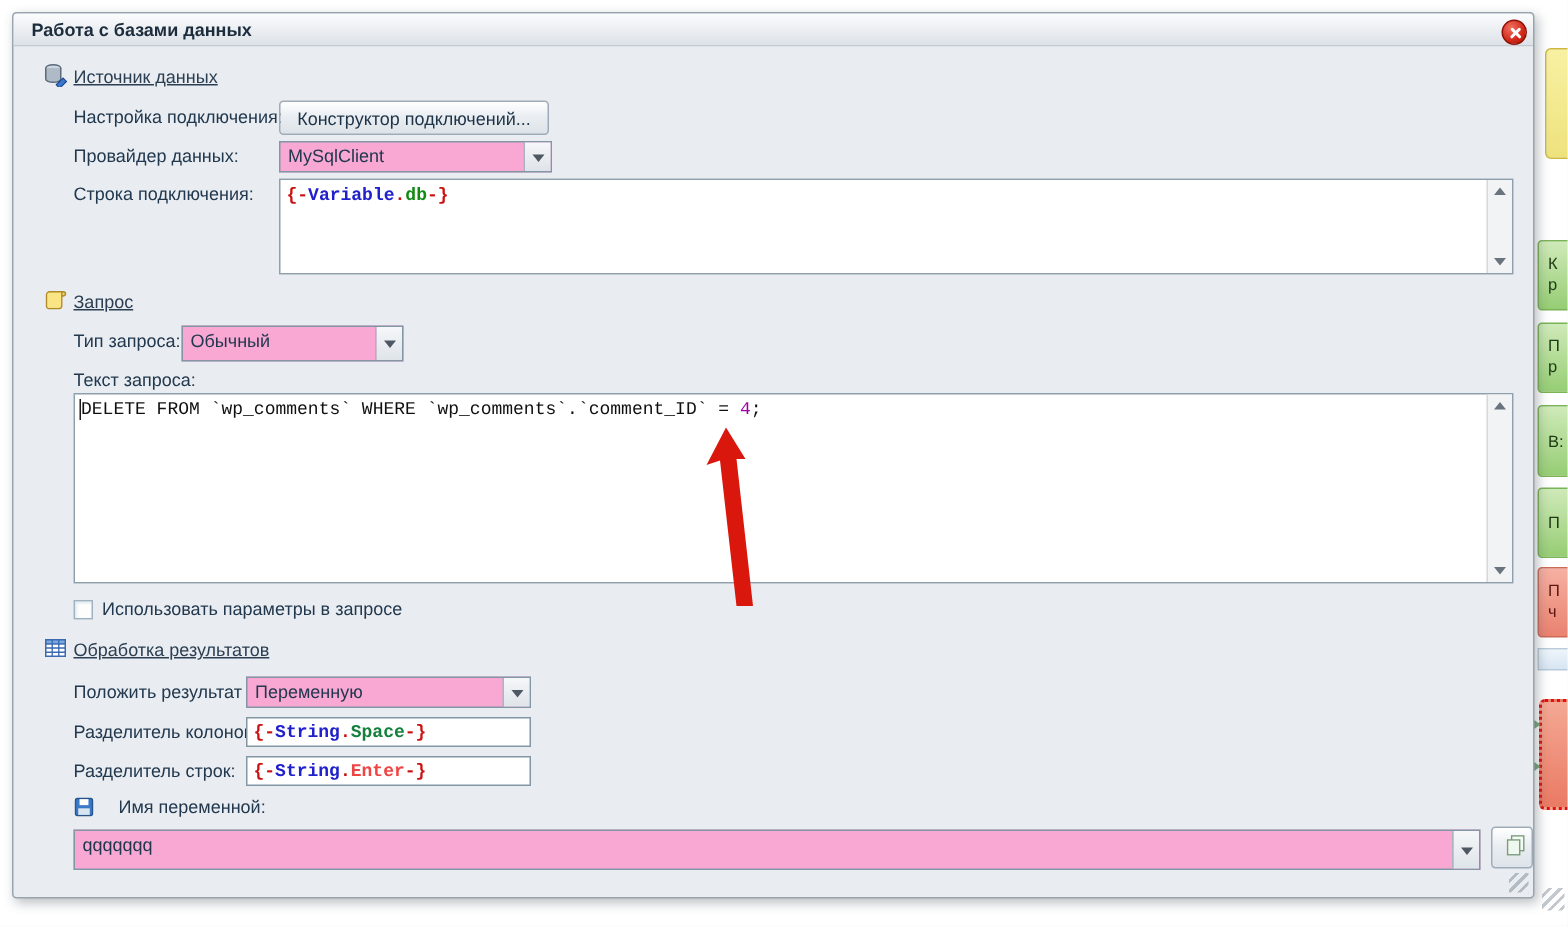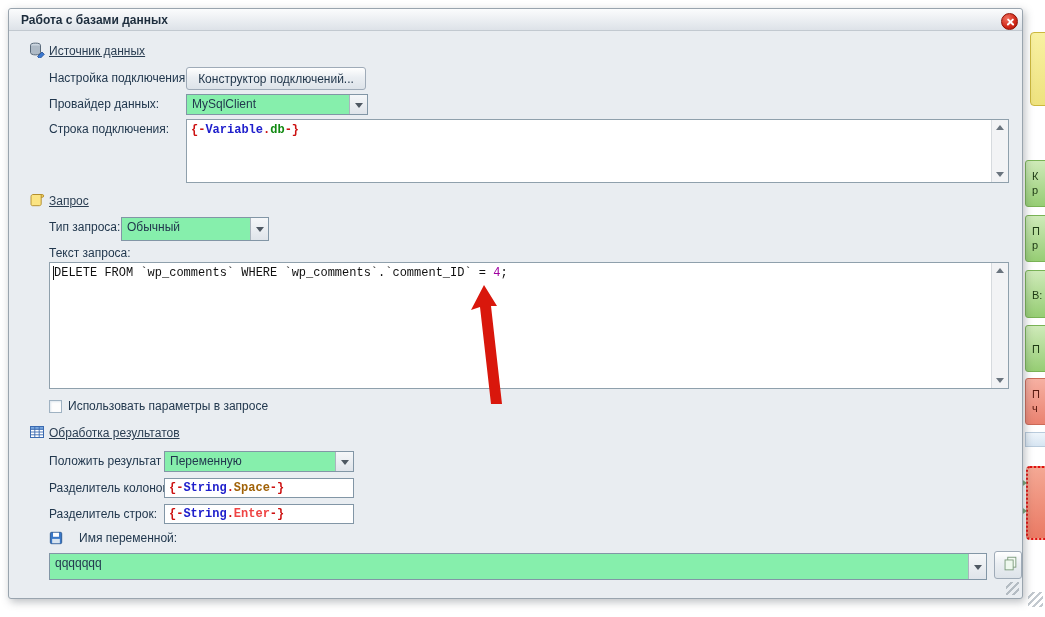--- a/index.html
+++ b/index.html
@@ -21,21 +21,21 @@
   .close-btn .bar.b1{transform:rotate(45deg);}
   .close-btn .bar.b2{transform:rotate(-45deg);}
 
   
   .lbl{position:absolute;white-space:nowrap;color:#22384e;}
   .section-link{position:absolute;text-decoration:underline;color:#2b3e52;white-space:nowrap;cursor:pointer;}
   .icon16{position:absolute;width:16px;height:16px;}
   .btn{position:absolute;background:linear-gradient(#ffffff,#eaeef2 45%,#dde3e9);
        border:1px solid #9fabb8;border-radius:3px;color:#1e3348;text-align:center;
        font-size:12px;box-sizing:border-box;cursor:pointer;}
-  .combo{position:absolute;background:#86efac;border:1px solid #8296a6;box-sizing:border-box;}
+  .combo{position:absolute;background:#f9a8d4;border:1px solid #8296a6;box-sizing:border-box;}
   .combo .val{position:absolute;left:5px;top:0;right:20px;line-height:19px;white-space:nowrap;overflow:hidden;}
   .dd-btn{position:absolute;top:0;right:0;width:18px;height:100%;
           background:linear-gradient(#f5f7f9,#dfe4ea);border-left:1px solid #aab4be;box-sizing:border-box;cursor:pointer;}
   .tri-dn{position:absolute;left:50%;top:50%;margin:-2px 0 0 -4px;width:0;height:0;
           border-left:4px solid transparent;border-right:4px solid transparent;border-top:5px solid #4e5862;}
   .textbox{position:absolute;background:#fff;border:1px solid #8fa0ac;box-sizing:border-box;overflow:hidden;}
   .mono{font-family:"Liberation Mono","DejaVu Sans Mono",monospace;}
   .code-line{position:absolute;left:4px;top:3px;white-space:pre;font-weight:bold;font-size:12px;}
   .code-line.sql{font-weight:normal;}
   .sepfield{position:absolute;background:#fff;border:1px solid #8296a6;box-sizing:border-box;}
@@ -191,21 +191,21 @@
     <span class="lbl" style="left:40px;top:442px;line-height:21px;">Положить результат в:</span>
     <div class="combo" style="left:155px;top:442px;width:190px;height:21px;">
       <span class="val">Переменную</span>
       <span class="dd-btn">
           <span class="tri-dn"></span>
         </span>
     </div>
 
     <span class="lbl" style="left:40px;top:469px;line-height:20px;">Разделитель колонок:</span>
     <div class="sepfield" style="left:155px;top:469px;width:190px;height:20px;">
-      <span class="code-line mono"><span style="color: rgb(204, 17, 17);">{-</span><span style="color: rgb(32, 32, 204);">String</span><span style="color: rgb(204, 17, 17);">.</span><span style="color: #a16207;">Space</span><span style="color: rgb(204, 17, 17);">-}</span></span>
+      <span class="code-line mono"><span style="color: rgb(204, 17, 17);">{-</span><span style="color: rgb(32, 32, 204);">String</span><span style="color: rgb(204, 17, 17);">.</span><span style="color: #15803d;">Space</span><span style="color: rgb(204, 17, 17);">-}</span></span>
     </div>
 
     <span class="lbl" style="left:40px;top:495px;line-height:20px;">Разделитель строк:</span>
     <div class="sepfield" style="left:155px;top:495px;width:190px;height:20px;">
       <span class="code-line mono"><span style="color: rgb(204, 17, 17);">{-</span><span style="color: rgb(32, 32, 204);">String</span><span style="color: rgb(204, 17, 17);">.</span><span style="color: #ef4444;">Enter</span><span style="color: rgb(204, 17, 17);">-}</span></span>
     </div>
 
     <span class="icon16" style="left:40px;top:522px;width:14px;height:14px;">
       <svg width="14" height="14" viewBox="0 0 16 16">
         <rect x="1.5" y="1.5" width="13" height="13" rx="1.5" fill="#3a78c8" stroke="#28548c" stroke-width="1"></rect>

